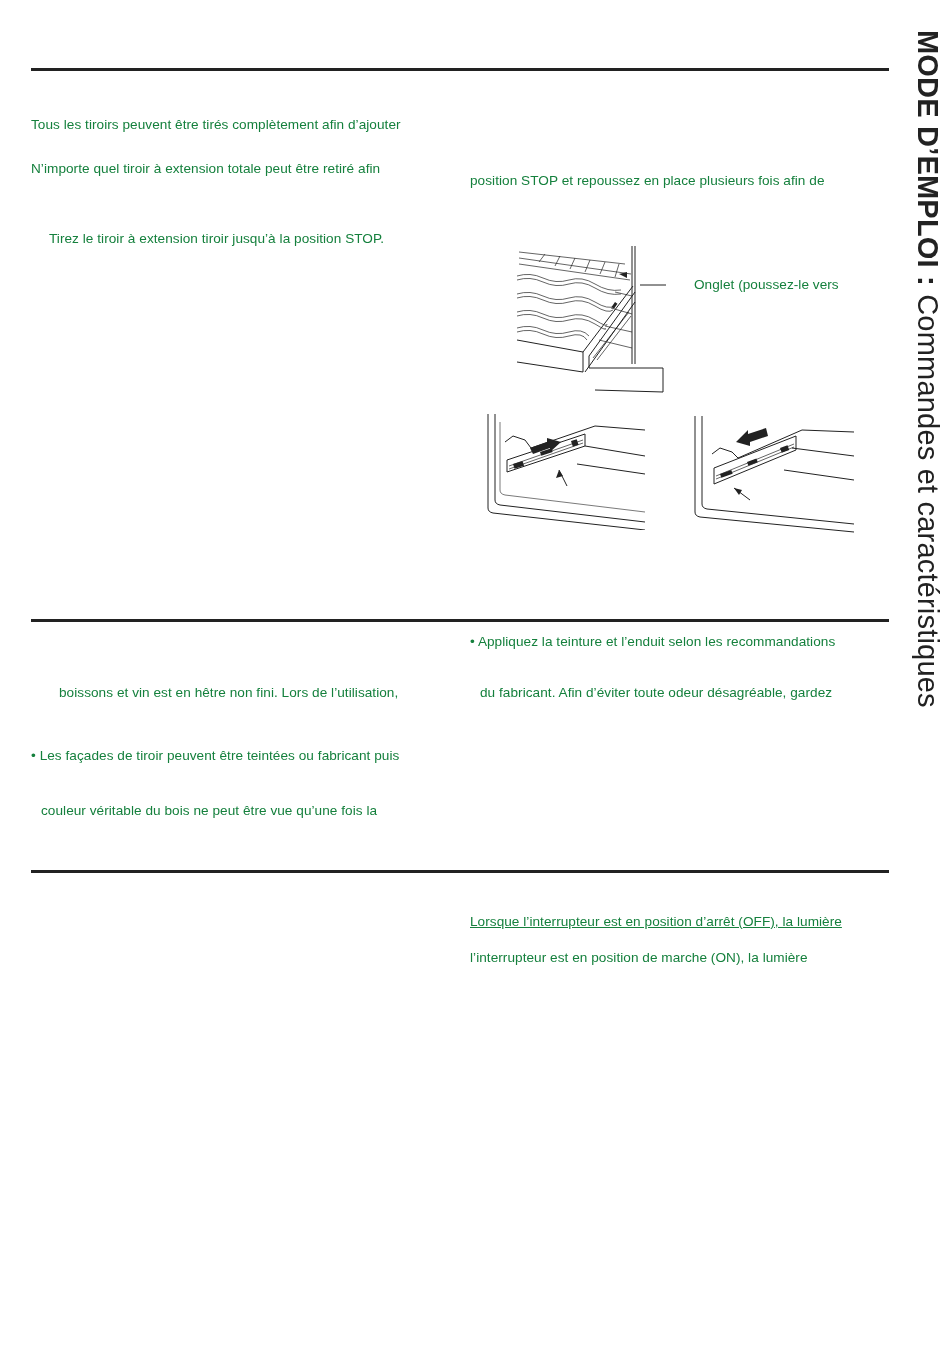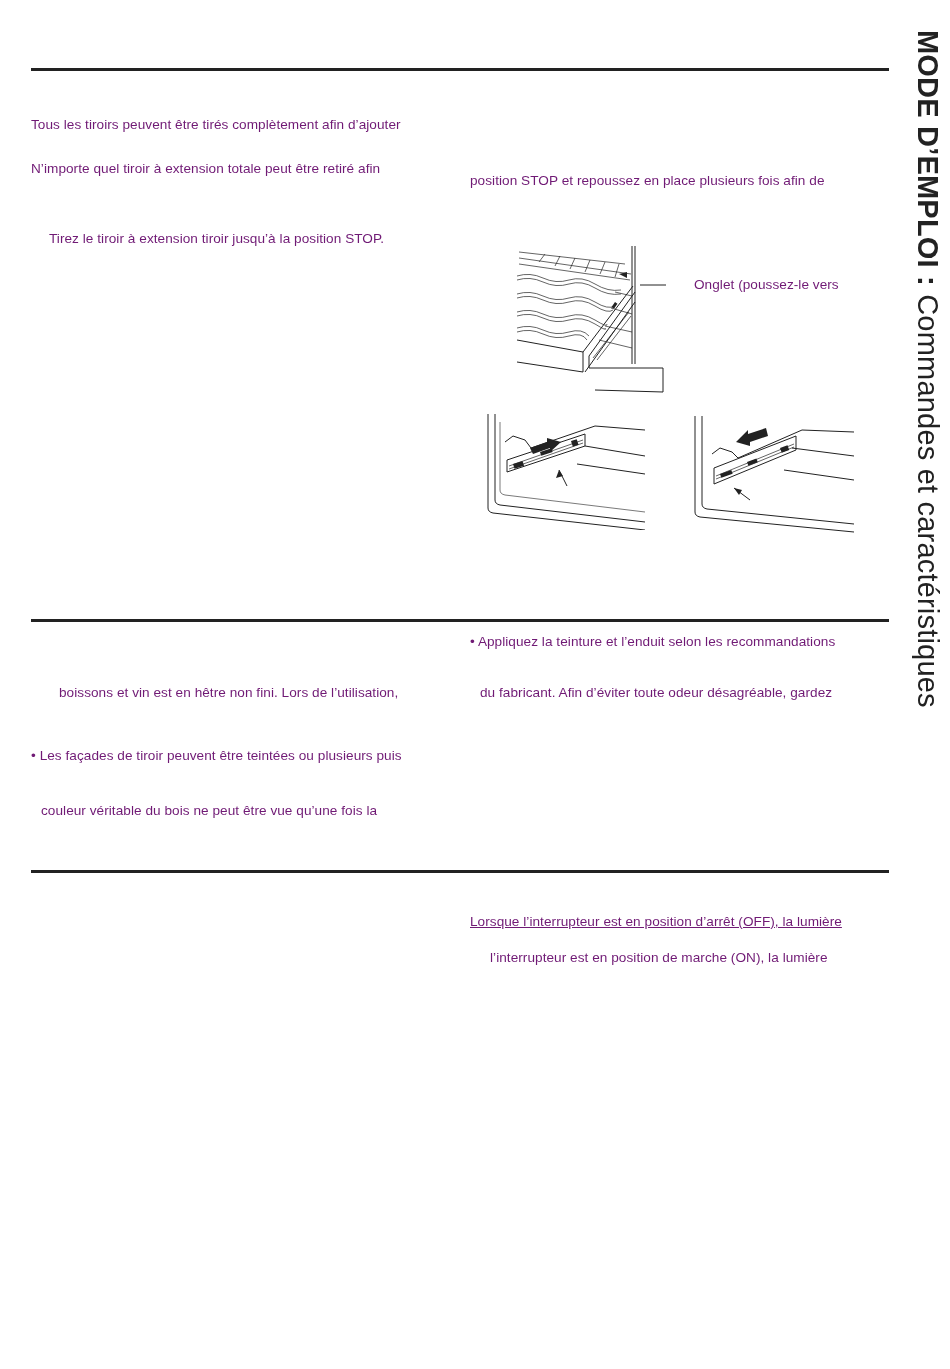--- a/index.html
+++ b/index.html
@@ -6,21 +6,21 @@
     body {
       width: 950px; height: 1369px; position: relative; overflow: hidden;
       font-family: "Liberation Sans", "DejaVu Sans", sans-serif;
       color: #222222;
     }
     .rule {
       position: absolute; left: 31px; width: 858px; height: 3px; background: #222222;
     }
     .txt {
       position: absolute; font-size: 13.6px; line-height: 16px; white-space: nowrap;
-      color: #701a75; letter-spacing: 0.05px;
+      color: #15803d; letter-spacing: 0.05px;
     }
     .side-title {
       position: absolute; left: 912px; top: 30px;
       writing-mode: vertical-rl; white-space: nowrap;
       font-size: 29px; line-height: 32px; color: #222222; letter-spacing: 0.2px;
     }
     .side-title .bold { font-weight: bold; }
     .fig { position: absolute; }
     svg .ln { fill: none; stroke: #222; stroke-width: 1; }
     svg .lt { fill: none; stroke: #222; stroke-width: 0.7; }
@@ -108,22 +108,22 @@
     <rect x="88" y="36" width="8" height="5" fill="#222" transform="rotate(-20 88 36)"></rect>
     <polygon points="74,16 56,22 56,18 44,30 58,34 58,30 76,24" fill="#222"></polygon>
     <path class="ln" d="M58 88 L42 76"></path>
     <polygon points="42,76 47,83 50,78" fill="#222"></polygon>
   </svg>
 </div>
 
 <div class="rule" style="top:619px;"></div>
 
 <div class="txt" style="left:31px; top:685px;margin-left:28px;">boissons et vin est en hêtre non fini. Lors de l’utilisation,</div>
-<div class="txt" style="left:31px; top:748px;">• Les façades de tiroir peuvent être teintées ou plusieurs puis</div>
+<div class="txt" style="left:31px; top:748px;">• Les façades de tiroir peuvent être teintées ou fabricant puis</div>
 <div class="txt" style="left:41px; top:803px;">couleur véritable du bois ne peut être vue qu’une fois la</div>
 
 <div class="txt" style="left:470px; top:634px;">• Appliquez la teinture et l’enduit selon les recommandations</div>
 <div class="txt" style="left:480px; top:685px;text-align:right;">du fabricant. Afin d’éviter toute odeur désagréable, gardez</div>
 
 <div class="rule" style="top:870px;"></div>
 
 <div class="txt" style="left:470px; top:914px;text-decoration:underline;">Lorsque l’interrupteur est en position d’arrêt (OFF), la lumière</div>
-<div class="txt" style="left:490px; top:950px;">l’interrupteur est en position de marche (ON), la lumière</div>
+<div class="txt" style="left:470px; top:950px;">l’interrupteur est en position de marche (ON), la lumière</div>
 
 </body></html>

